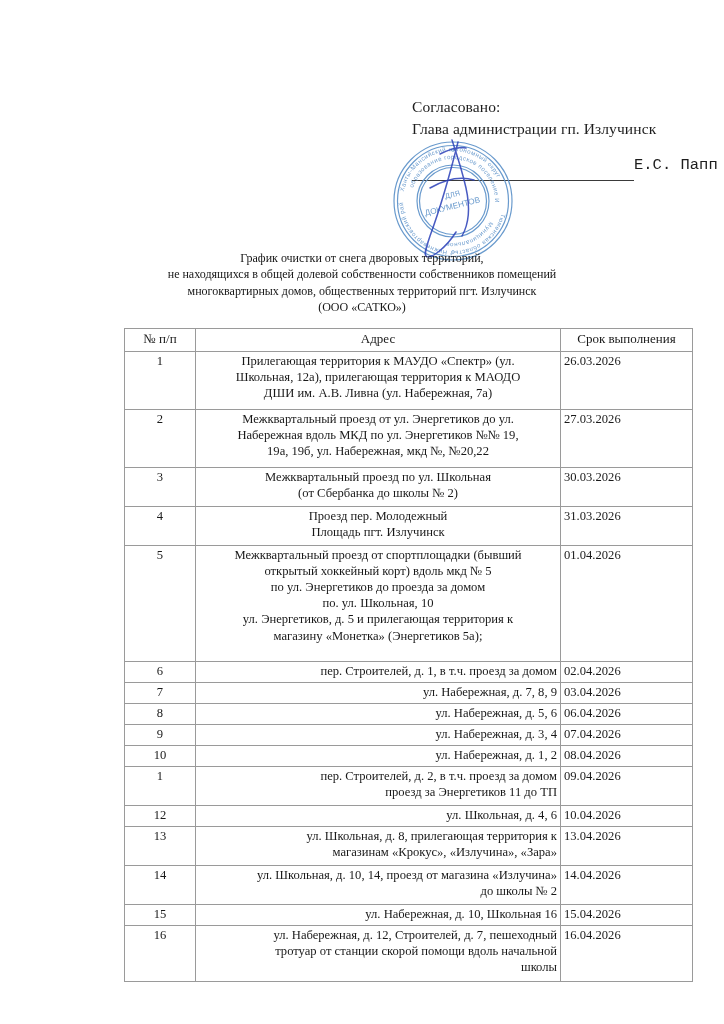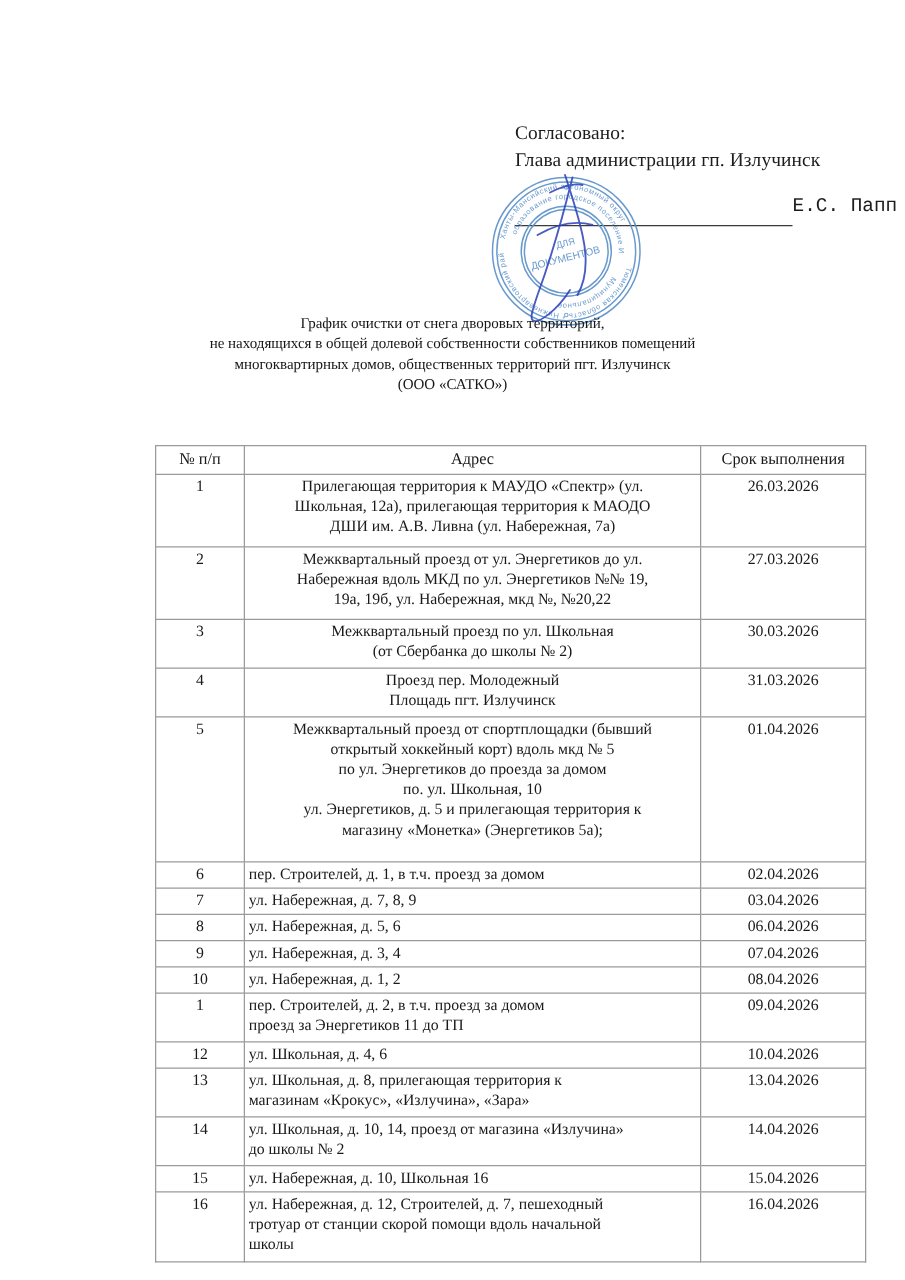--- a/index.html
+++ b/index.html
@@ -94,21 +94,21 @@
     font-size: 12px;
     line-height: 1.36;
     color: #161616;
   }
   .doc-title .tl { display: block; white-space: nowrap; }
 
   
   .tbl-wrap {
     position: absolute;
     left: 124px;
-    top: 356px;
+    top: 328px;
     width: 568px;
   }
   table.sched {
     border-collapse: collapse;
     width: 568px;
     table-layout: fixed;
     font-size: 12.6px;
     line-height: 1.28;
     color: #191919;
   }
@@ -123,23 +123,23 @@
     font-weight: normal;
     font-size: 13px;
     padding: 2px 3px 3px;
     height: 17px;
   }
   col.c-num { width: 71px; }
   col.c-addr { width: 365px; }
   col.c-date { width: 132px; }
 
   td.num { text-align: center; }
-  td.date { text-align: center; }
+  td.date { }
   td.addr-c { text-align: center; }
-  td.addr-l { text-align: left; padding-left: 6px; font-family: Liberation Serif, serif; }
+  td.addr-l { text-align: right; padding-left: 6px; font-family: Liberation Serif, serif; }
 
   td .ln { display: block; }
 
   
   tr.r1 td { height: 55px; }
   tr.r2 td { height: 55px; }
   tr.r3 td { height: 36px; }
   tr.r4 td { height: 36px; }
   tr.r5 td { height: 113px; }
   tr.short td { height: 18px; }

